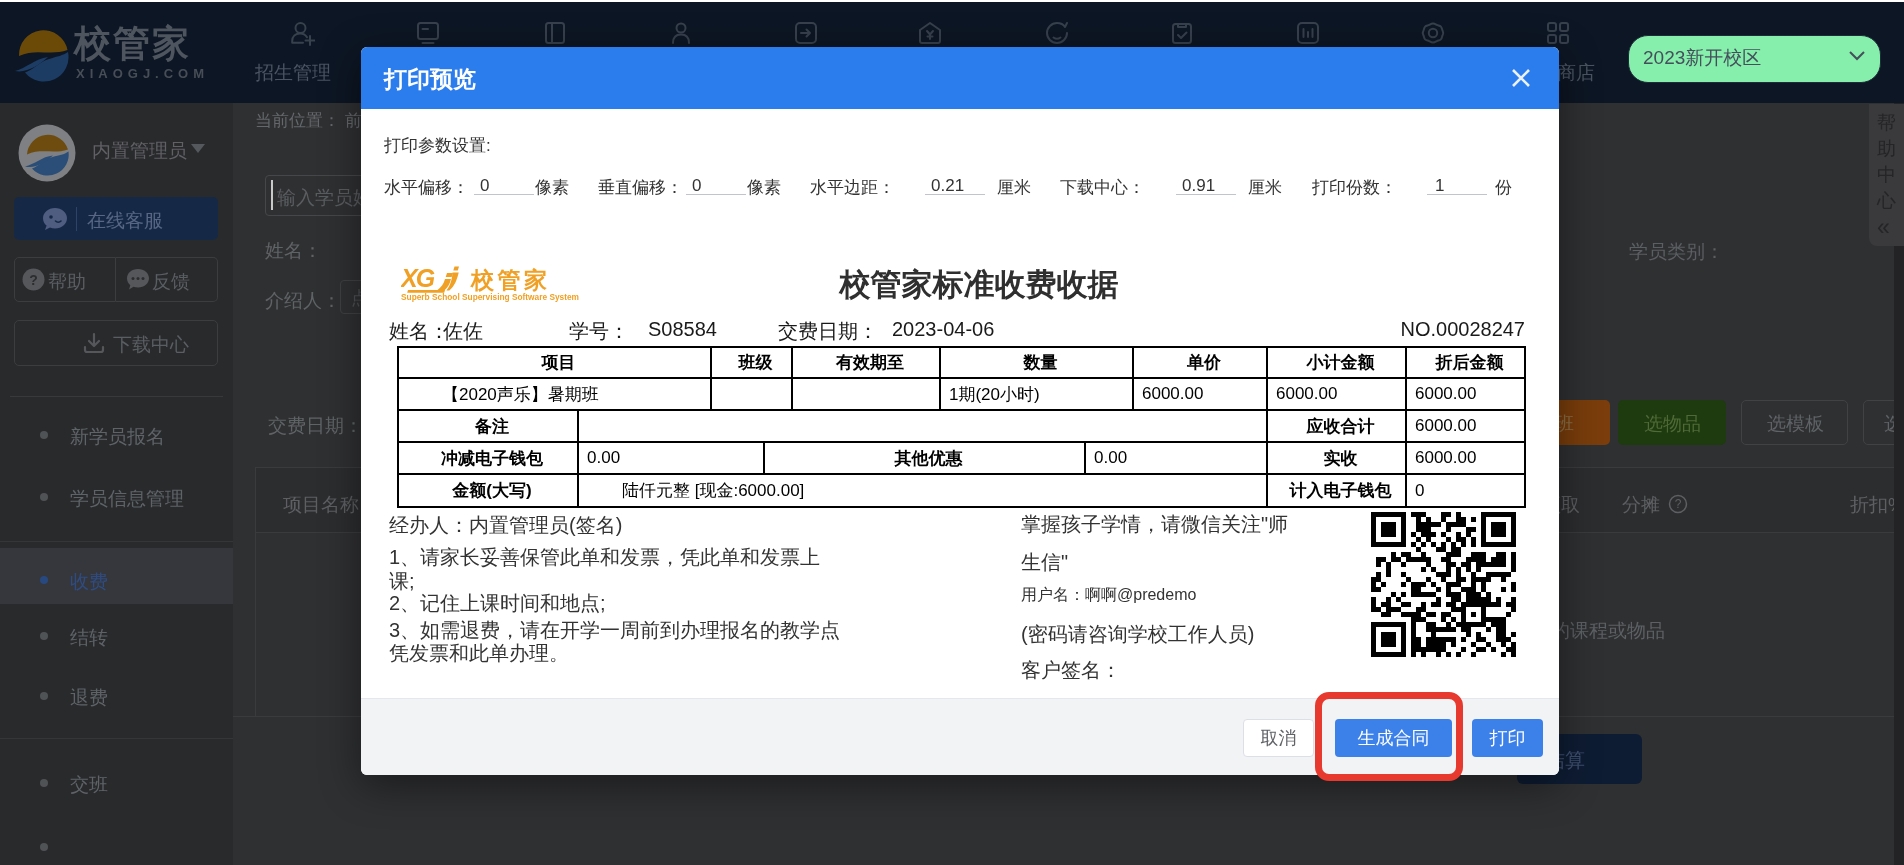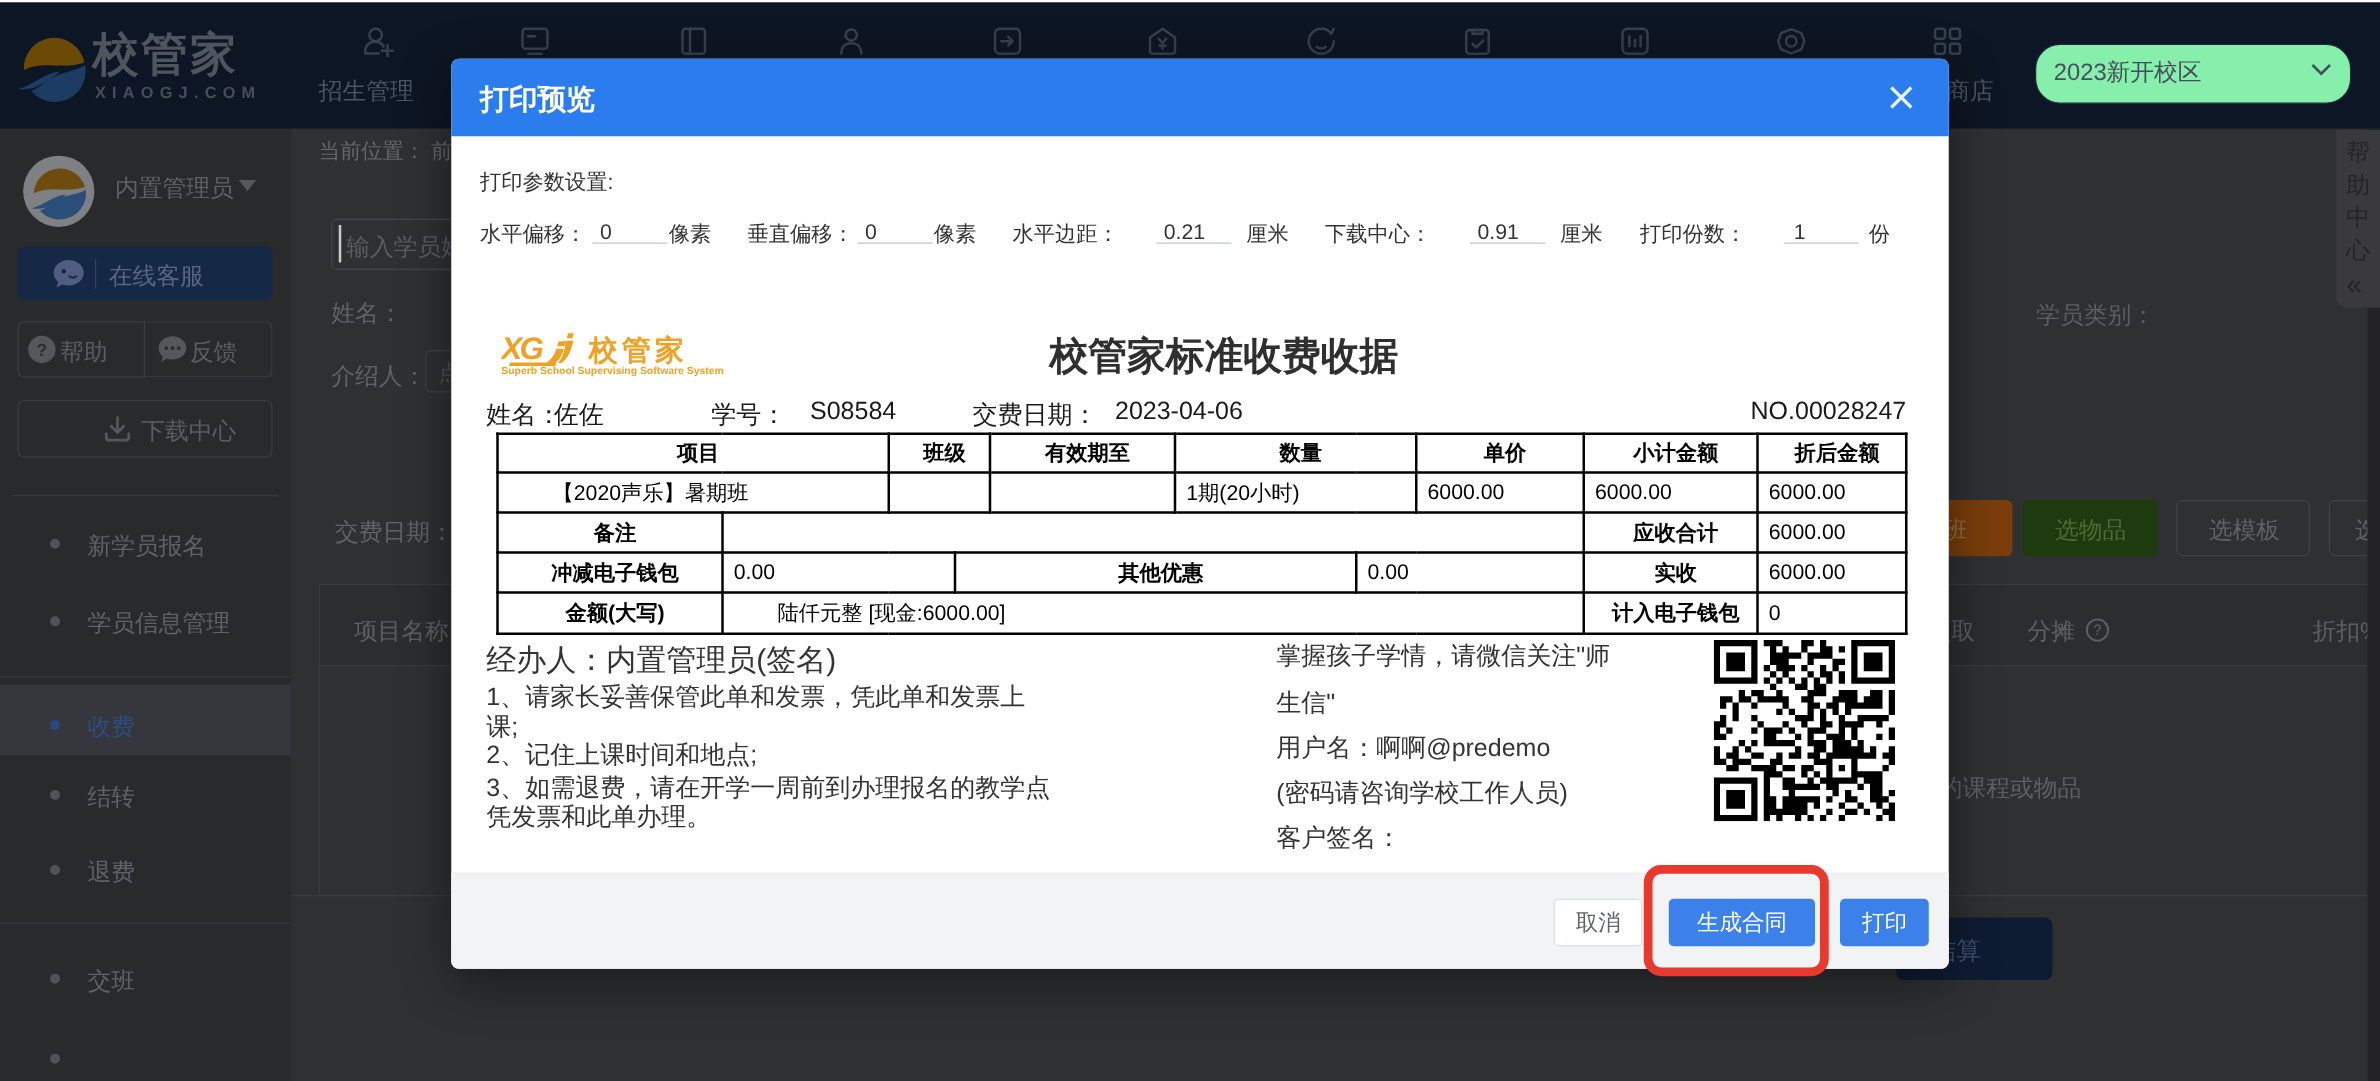--- a/index.html
+++ b/index.html
@@ -303,30 +303,30 @@
     </tr>
     <tr style="height:33px">
       <td class="c b">金额(大写)</td>
           <td colspan="7" class="l">陆仟元整 [现金:6000.00]</td>
           <td class="c b">计入电子钱包</td>
           <td class="r">0</td>
     </tr>
   </tbody>
     </table>
 
-  <div class="abs" style="left:28px;top:465px;font-size:24px;color:#333;">经办人：内置管理员(签名)</div>
+  <div class="abs" style="left:28px;top:465px;font-size:20px;color:#333;">经办人：内置管理员(签名)</div>
   <div class="abs" style="left:28px;top:497px;font-size:20px;color:#333;">1、请家长妥善保管此单和发票，凭此单和发票上</div>
   <div class="abs" style="left:28px;top:521px;font-size:20px;color:#333;">课;</div>
   <div class="abs" style="left:28px;top:543px;font-size:20px;color:#333;">2、记住上课时间和地点;</div>
   <div class="abs" style="left:28px;top:570px;font-size:20px;color:#333;">3、如需退费，请在开学一周前到办理报名的教学点</div>
   <div class="abs" style="left:28px;top:593px;font-size:20px;color:#333;">凭发票和此单办理。</div>
 
   <div class="abs" style="left:660px;top:464px;font-size:20px;color:#333;">掌握孩子学情，请微信关注"师</div>
   <div class="abs" style="left:660px;top:502px;font-size:20px;color:#333;">生信"</div>
-  <div class="abs" style="left:660px;top:538px;font-size:20px;color:#333;">用户名：啊啊@predemo</div>
+  <div class="abs" style="left:660px;top:538px;font-size:16px;color:#333;">用户名：啊啊@predemo</div>
   <div class="abs" style="left:660px;top:574px;font-size:20px;color:#333;">(密码请咨询学校工作人员)</div>
   <div class="abs" style="left:660px;top:610px;font-size:20px;color:#333;">客户签名：</div>
 
   <div class="abs" id="qr" style="left:1010px;top:465px;width:145px;height:145px;"><svg width="145" height="145" viewBox="0 0 145 145">
         <rect width="145" height="145" fill="#fff"></rect>
         <path d="M0 0h35v5H0zM40 0h15v5H40zM70 0h10v5H70zM85 0h5v5H85zM110 0h35v5H110zM0 5h5v5H0zM30 5h5v5H30zM45 5h5v5H45zM55 5h5v5H55zM70 5h5v5H70zM85 5h10v5H85zM100 5h5v5H100zM110 5h5v5H110zM140 5h5v5H140zM0 10h5v5H0zM10 10h15v5H10zM30 10h5v5H30zM45 10h25v5H45zM75 10h20v5H75zM110 10h5v5H110zM120 10h15v5H120zM140 10h5v5H140zM0 15h5v5H0zM10 15h15v5H10zM30 15h5v5H30zM45 15h15v5H45zM75 15h5v5H75zM95 15h10v5H95zM110 15h5v5H110zM120 15h15v5H120zM140 15h5v5H140zM0 20h5v5H0zM10 20h15v5H10zM30 20h5v5H30zM40 20h5v5H40zM50 20h15v5H50zM70 20h5v5H70zM85 20h5v5H85zM95 20h5v5H95zM110 20h5v5H110zM120 20h15v5H120zM140 20h5v5H140zM0 25h5v5H0zM30 25h5v5H30zM45 25h5v5H45zM55 25h5v5H55zM75 25h5v5H75zM85 25h10v5H85zM100 25h5v5H100zM110 25h5v5H110zM140 25h5v5H140zM0 30h35v5H0zM40 30h5v5H40zM50 30h5v5H50zM60 30h5v5H60zM70 30h5v5H70zM80 30h5v5H80zM90 30h5v5H90zM100 30h5v5H100zM110 30h35v5H110zM45 35h5v5H45zM65 35h10v5H65zM80 35h10v5H80zM20 40h5v5H20zM30 40h10v5H30zM50 40h5v5H50zM75 40h15v5H75zM100 40h15v5H100zM125 40h10v5H125zM140 40h5v5H140zM5 45h10v5H5zM20 45h10v5H20zM35 45h25v5H35zM70 45h10v5H70zM95 45h20v5H95zM120 45h15v5H120zM140 45h5v5H140zM5 50h5v5H5zM15 50h5v5H15zM30 50h5v5H30zM55 50h5v5H55zM75 50h10v5H75zM90 50h10v5H90zM105 50h30v5H105zM140 50h5v5H140zM15 55h5v5H15zM50 55h5v5H50zM60 55h5v5H60zM75 55h5v5H75zM85 55h5v5H85zM95 55h5v5H95zM105 55h5v5H105zM140 55h5v5H140zM5 60h5v5H5zM15 60h5v5H15zM30 60h5v5H30zM65 60h15v5H65zM85 60h5v5H85zM100 60h5v5H100zM115 60h25v5H115zM0 65h10v5H0zM35 65h5v5H35zM55 65h5v5H55zM70 65h5v5H70zM85 65h10v5H85zM100 65h20v5H100zM130 65h5v5H130zM0 70h5v5H0zM10 70h5v5H10zM30 70h5v5H30zM40 70h15v5H40zM60 70h5v5H60zM75 70h15v5H75zM100 70h5v5H100zM110 70h5v5H110zM140 70h5v5H140zM0 75h10v5H0zM40 75h10v5H40zM65 75h5v5H65zM75 75h5v5H75zM90 75h15v5H90zM110 75h5v5H110zM130 75h5v5H130zM140 75h5v5H140zM20 80h5v5H20zM30 80h5v5H30zM40 80h25v5H40zM75 80h15v5H75zM95 80h15v5H95zM115 80h5v5H115zM0 85h5v5H0zM15 85h5v5H15zM25 85h5v5H25zM65 85h5v5H65zM80 85h10v5H80zM95 85h25v5H95zM125 85h5v5H125zM140 85h5v5H140zM0 90h5v5H0zM10 90h10v5H10zM30 90h10v5H30zM50 90h5v5H50zM60 90h10v5H60zM75 90h10v5H75zM90 90h40v5H90zM135 90h10v5H135zM0 95h10v5H0zM15 95h15v5H15zM45 95h10v5H45zM80 95h15v5H80zM110 95h5v5H110zM140 95h5v5H140zM10 100h10v5H10zM30 100h20v5H30zM55 100h10v5H55zM70 100h10v5H70zM90 100h5v5H90zM100 100h5v5H100zM110 100h5v5H110zM135 100h5v5H135zM40 105h15v5H40zM70 105h5v5H70zM80 105h5v5H80zM90 105h5v5H90zM110 105h25v5H110zM0 110h35v5H0zM40 110h5v5H40zM55 110h10v5H55zM75 110h5v5H75zM85 110h30v5H85zM120 110h15v5H120zM0 115h5v5H0zM30 115h5v5H30zM40 115h5v5H40zM55 115h30v5H55zM90 115h10v5H90zM115 115h5v5H115zM125 115h10v5H125zM0 120h5v5H0zM10 120h15v5H10zM30 120h5v5H30zM40 120h5v5H40zM60 120h5v5H60zM95 120h5v5H95zM105 120h5v5H105zM125 120h10v5H125zM140 120h5v5H140zM0 125h5v5H0zM10 125h15v5H10zM30 125h5v5H30zM40 125h10v5H40zM55 125h30v5H55zM90 125h5v5H90zM105 125h10v5H105zM125 125h15v5H125zM0 130h5v5H0zM10 130h15v5H10zM30 130h5v5H30zM40 130h10v5H40zM55 130h20v5H55zM80 130h5v5H80zM100 130h5v5H100zM115 130h5v5H115zM130 130h5v5H130zM140 130h5v5H140zM0 135h5v5H0zM30 135h5v5H30zM40 135h35v5H40zM90 135h5v5H90zM105 135h10v5H105zM120 135h5v5H120zM135 135h10v5H135zM0 140h35v5H0zM40 140h5v5H40zM50 140h5v5H50zM65 140h5v5H65zM75 140h5v5H75zM85 140h5v5H85zM100 140h5v5H100zM130 140h5v5H130zM140 140h5v5H140z" fill="#000"></path>
       </svg></div>
 
   <div class="abs" style="left:0;top:651px;width:1198px;height:77px;background:#f2f3f5;border-top:1px solid #e4e7ed;border-radius:0 0 6px 6px;"></div>
   <div class="abs" style="left:882px;top:672px;width:71px;height:38px;background:#fff;border:1px solid #dcdfe6;border-radius:4px;text-align:center;line-height:36px;font-size:18px;color:#606266;">取消</div>

